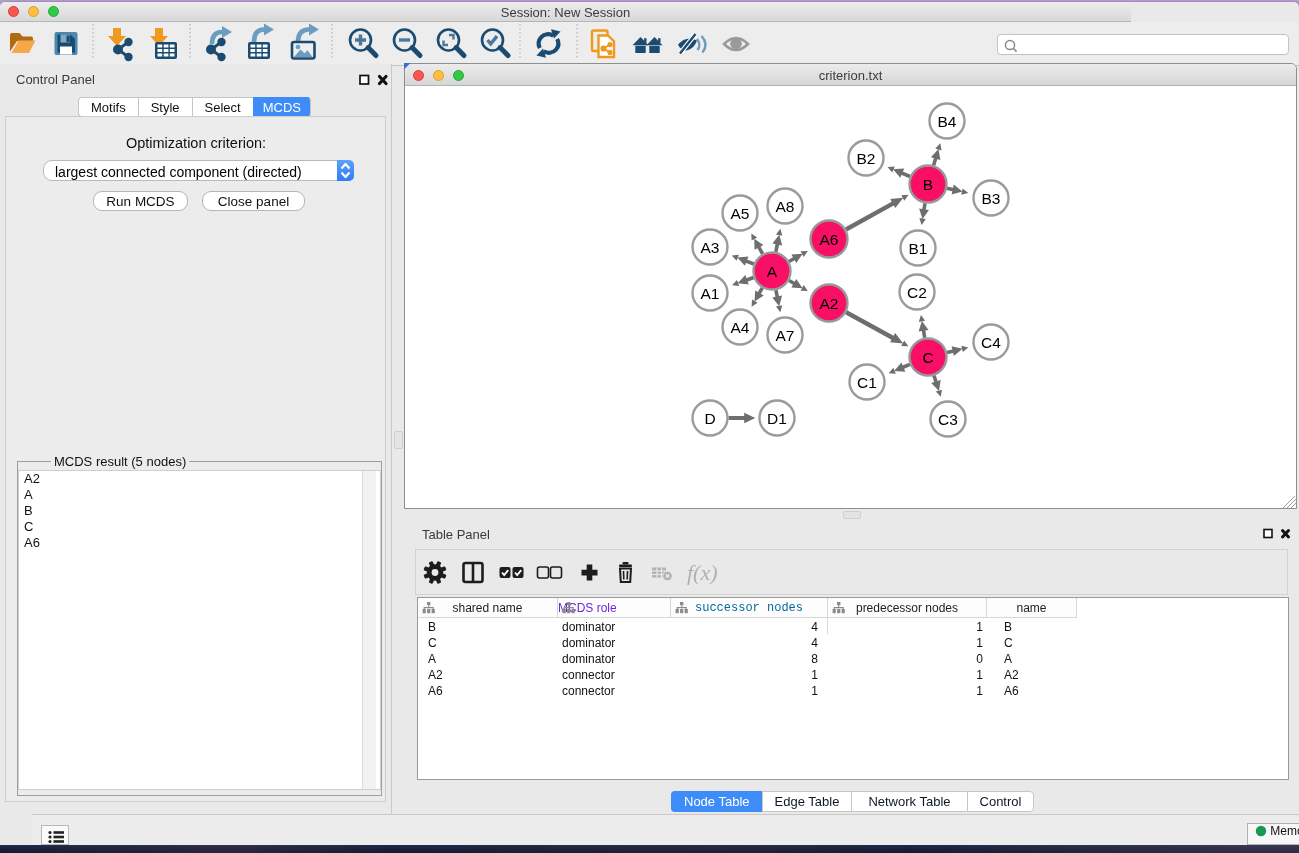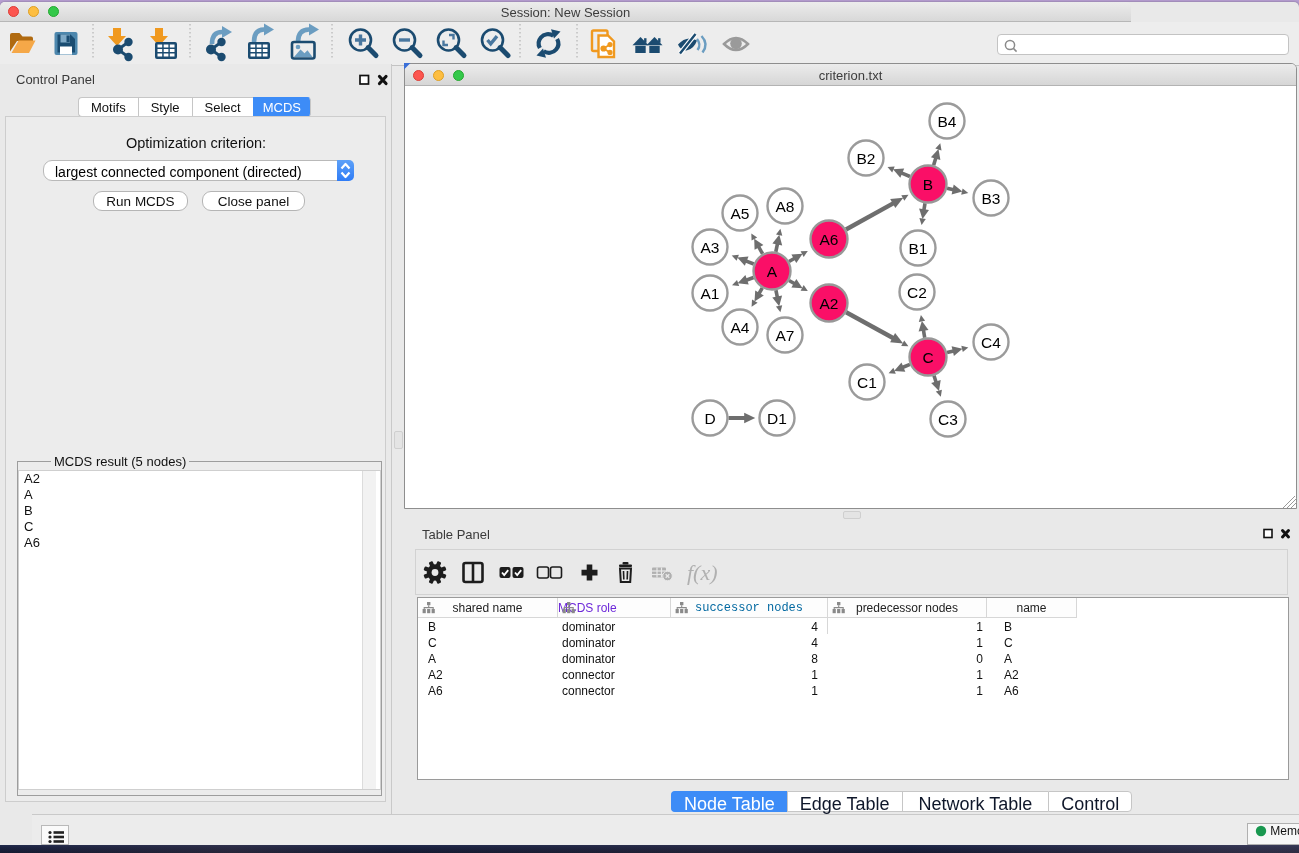--- a/index.html
+++ b/index.html
@@ -45,21 +45,21 @@
 #nettb .t1 { left:8px; background:#fc5650; border:1px solid #dd3d36; }
 #nettb .t2 { left:28px; background:#fdbe41; border:1px solid #dfa023; }
 #nettb .t3 { left:48px; background:#34c84a; border:1px solid #24a930; }
 #graph { position:absolute; left:0; top:24px; }
 
 #tpanel { position:absolute; left:399px; top:519px; width:900px; height:299px; background:#e9e9e9; }
 #tpanel .hdr { position:absolute; left:23px; top:6px; font-size:13px; color:#3a3a3a; }
 #ttool { position:absolute; left:16px; top:28px; width:873px; height:46px; background:#e9e9e9; border:1px solid #d2d2d2; }
 #ttable { position:absolute; left:18px; top:76px; width:872px; height:183px; background:#fff; border:1px solid #9a9a9a; font-size:12px; }
 .trow { position:absolute; left:0; width:100%; height:16px; line-height:16px; color:#111; }
-#ttabs { position:absolute; left:272px; top:270px; height:21px; display:flex; font-size:18px; }
+#ttabs { position:absolute; left:272px; top:270px; height:21px; display:flex; font-size:13px; }
 #ttabs div { padding:2px 12px 0 12px; background:#fff; border:1px solid #c6c6c6; border-right:none; height:21px; color:#0f172a; }
 #ttabs div:first-child { border-radius:4px 0 0 4px; }
 #ttabs div:last-child { border-radius:0 4px 4px 0; border-right:1px solid #c6c6c6; }
 #ttabs .sel { background:#3d8cf7; color:#fff; border-color:#3d8cf7; }
 
 #statusbar { position:absolute; left:0; top:812px; width:1299px; height:31px; background:#ececec; border-top:1px solid #c9c9c9;margin-left:32px; }
 #listbtn { position:absolute; left:9px; top:10px; width:28px; height:20px; background:#fafafa; border:1px solid #b9b9b9; }
 #membtn { position:absolute; right:10px; top:8px; width:74px; height:22px; background:#f7f7f7; border:1px solid #b0b0b0; font-size:12px; color:#111; }
 </style>
 </head>

